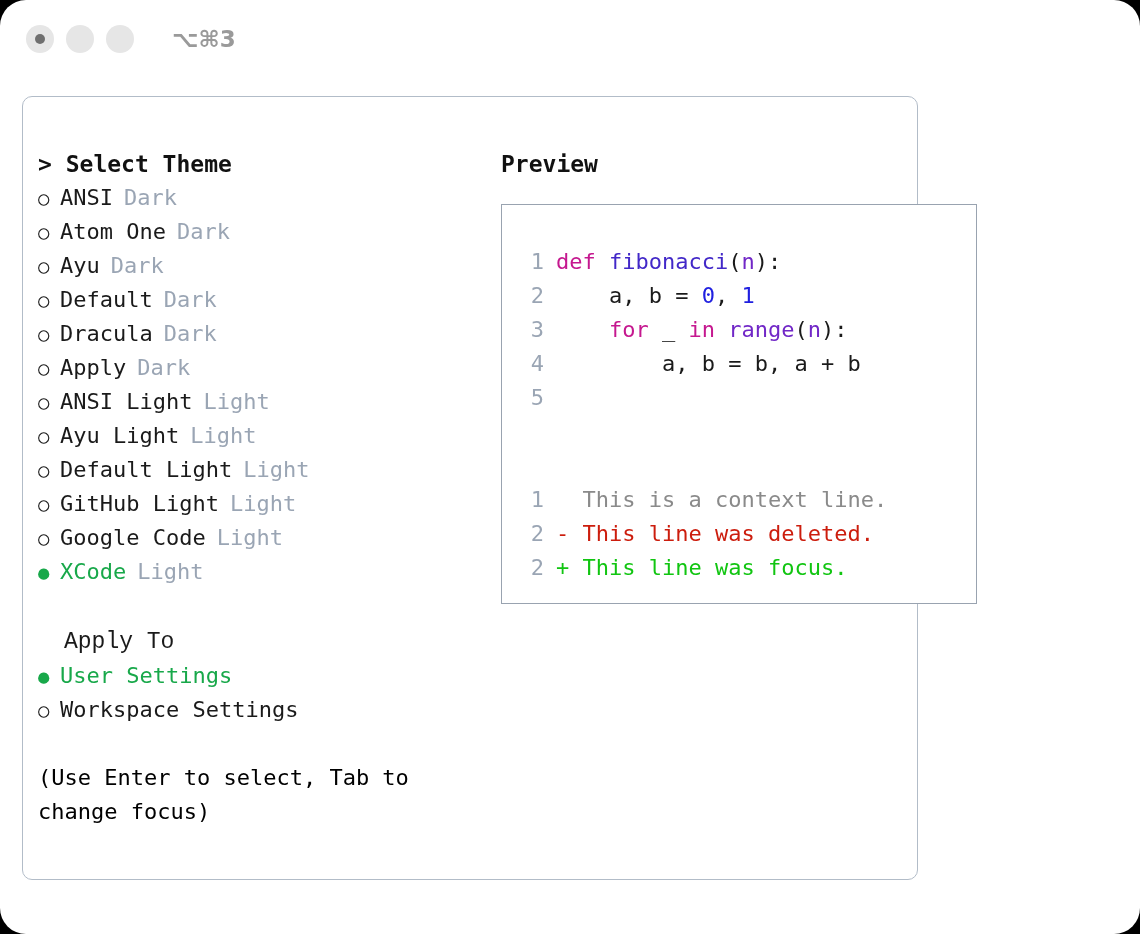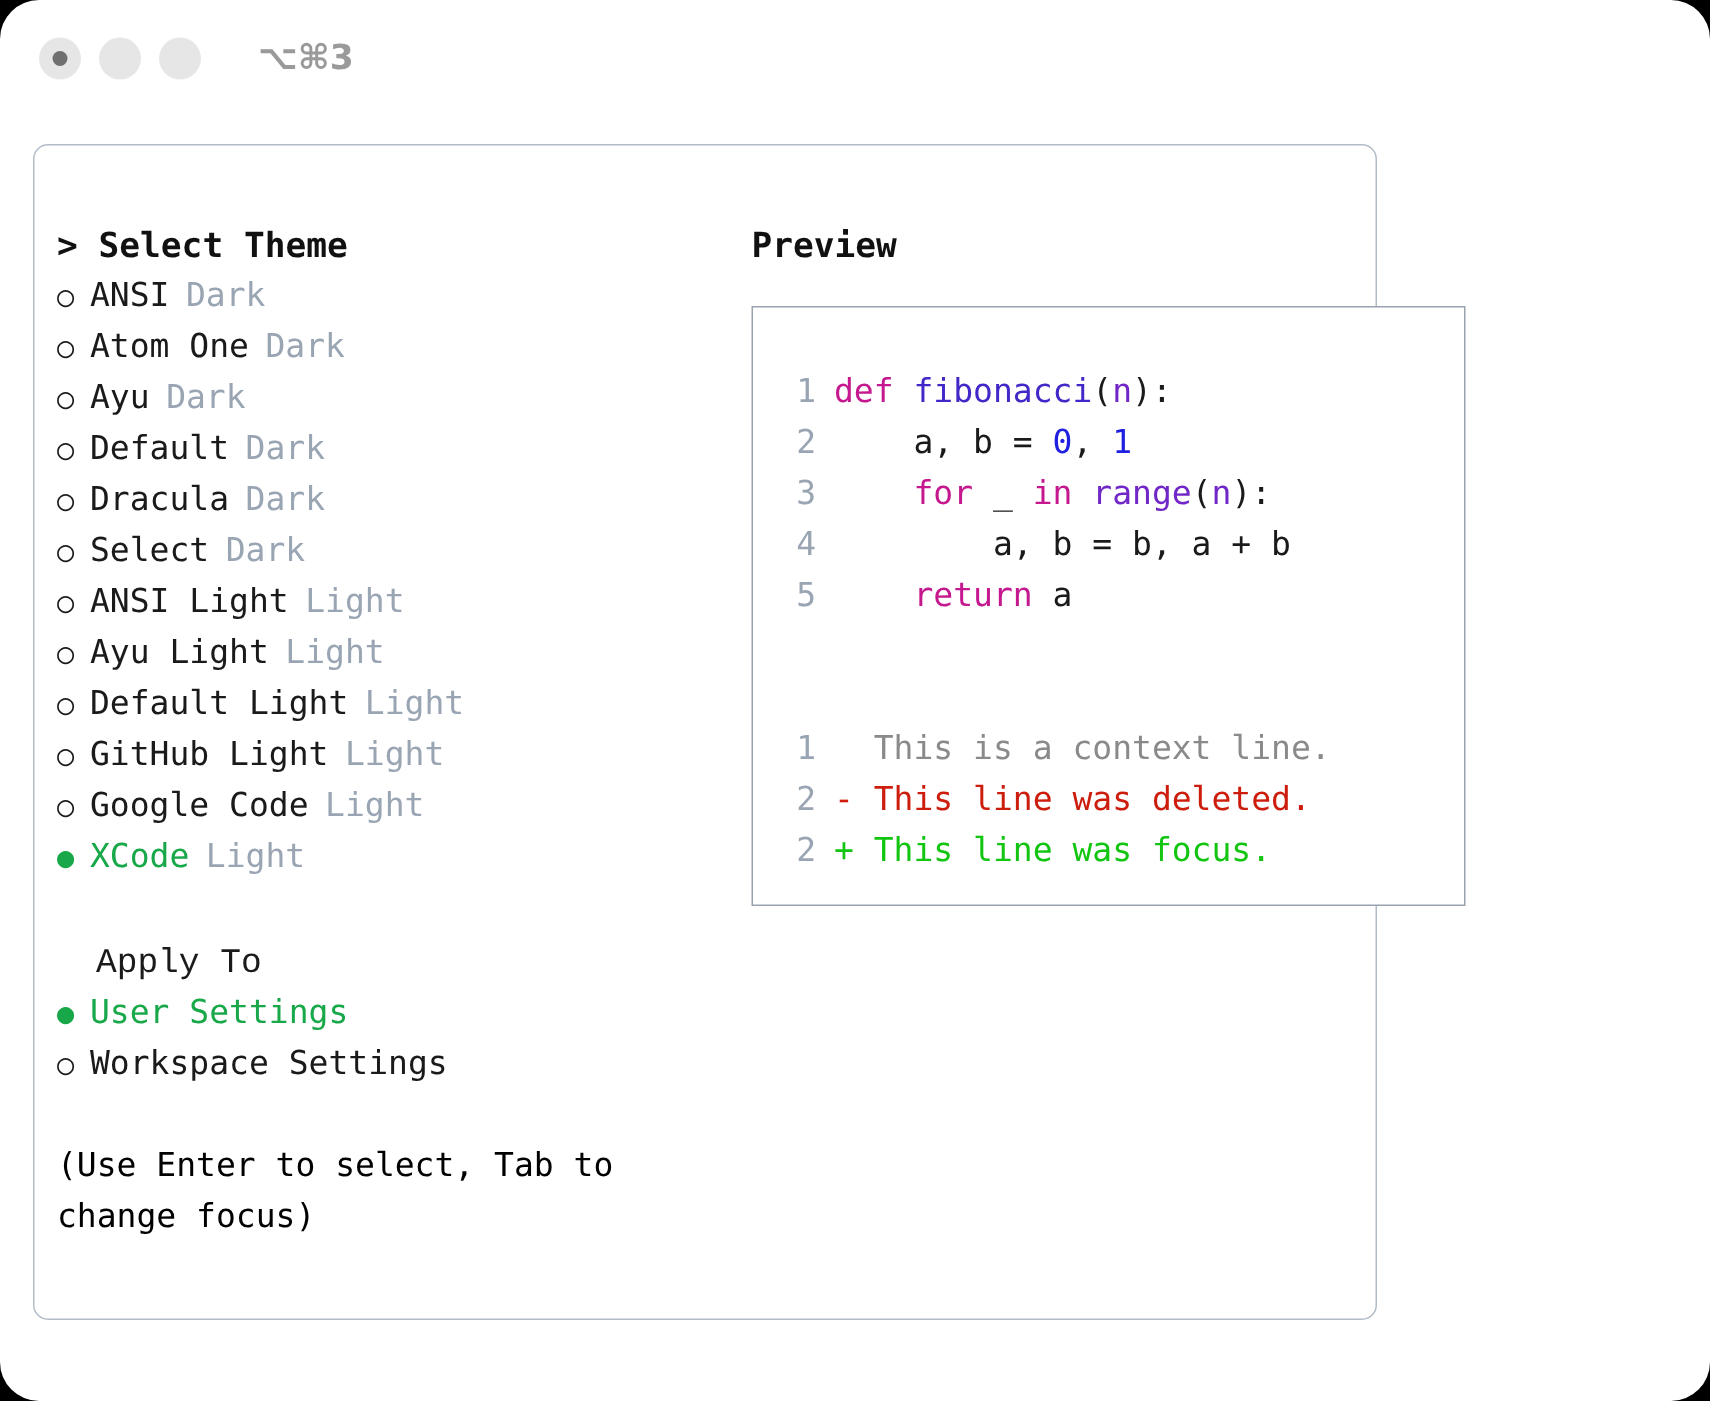--- a/index.html
+++ b/index.html
@@ -214,21 +214,21 @@
 
       <div id="left-col">
         <div class="section-header">&gt; Select Theme</div>
 
         <div id="theme-list">
             <div class="opt-row"><span class="bullet">○</span><span class="opt-label">ANSI</span><span class="opt-badge">Dark</span></div>
             <div class="opt-row"><span class="bullet">○</span><span class="opt-label">Atom One</span><span class="opt-badge">Dark</span></div>
             <div class="opt-row"><span class="bullet">○</span><span class="opt-label">Ayu</span><span class="opt-badge">Dark</span></div>
             <div class="opt-row"><span class="bullet">○</span><span class="opt-label">Default</span><span class="opt-badge">Dark</span></div>
             <div class="opt-row"><span class="bullet">○</span><span class="opt-label">Dracula</span><span class="opt-badge">Dark</span></div>
-            <div class="opt-row"><span class="bullet">○</span><span class="opt-label">Select</span><span class="opt-badge">Dark</span></div>
+            <div class="opt-row"><span class="bullet">○</span><span class="opt-label">Apply</span><span class="opt-badge">Dark</span></div>
             <div class="opt-row"><span class="bullet">○</span><span class="opt-label">ANSI Light</span><span class="opt-badge">Light</span></div>
             <div class="opt-row"><span class="bullet">○</span><span class="opt-label">Ayu Light</span><span class="opt-badge">Light</span></div>
             <div class="opt-row"><span class="bullet">○</span><span class="opt-label">Default Light</span><span class="opt-badge">Light</span></div>
             <div class="opt-row"><span class="bullet">○</span><span class="opt-label">GitHub Light</span><span class="opt-badge">Light</span></div>
             <div class="opt-row"><span class="bullet">○</span><span class="opt-label">Google Code</span><span class="opt-badge">Light</span></div>
             <div class="opt-row"><span class="bullet sel">●</span><span class="opt-label sel">XCode</span><span class="opt-badge">Light</span></div>
           </div>
 
         <div id="apply-block">
           <div class="section-header unfocused" id="apply-header">Apply To</div>
@@ -242,21 +242,21 @@
       </div>
 
       <div id="right-col">
         <div id="preview-title">Preview</div>
         <div id="preview-box">
           <div id="code-block">
               <div class="code-line"><span class="lineno">1</span><span class="code-text"><span class="tok-kw">def</span><span class="tok-txt"> </span><span class="tok-fn">fibonacci</span><span class="tok-txt">(</span><span class="tok-var">n</span><span class="tok-txt">):</span></span></div>
               <div class="code-line"><span class="lineno">2</span><span class="code-text"><span class="tok-txt">    a, b = </span><span class="tok-num">0</span><span class="tok-txt">, </span><span class="tok-num">1</span></span></div>
               <div class="code-line"><span class="lineno">3</span><span class="code-text"><span class="tok-txt">    </span><span class="tok-kw">for</span><span class="tok-txt"> _ </span><span class="tok-kw">in</span><span class="tok-txt"> </span><span class="tok-call">range</span><span class="tok-txt">(</span><span class="tok-var">n</span><span class="tok-txt">):</span></span></div>
               <div class="code-line"><span class="lineno">4</span><span class="code-text"><span class="tok-txt">        a, b = b, a + b</span></span></div>
-              <div class="code-line"><span class="lineno">5</span><span class="code-text"><span class="tok-txt">    </span><span class="tok-kw">return</span><span class="tok-txt"> a</span></span></div>
+              <div class="code-line"><span class="lineno">5</span></div>
             </div>
           <div class="blank-line"></div>
           <div class="blank-line"></div>
           <div id="diff-block">
               <div class="code-line"><span class="lineno">1</span><span class="code-text tok-ctx">  This is a context line.</span></div>
               <div class="code-line"><span class="lineno">2</span><span class="code-text tok-del">- This line was deleted.</span></div>
               <div class="code-line"><span class="lineno">2</span><span class="code-text tok-add">+ This line was focus.</span></div>
             </div>
         </div>
       </div>

